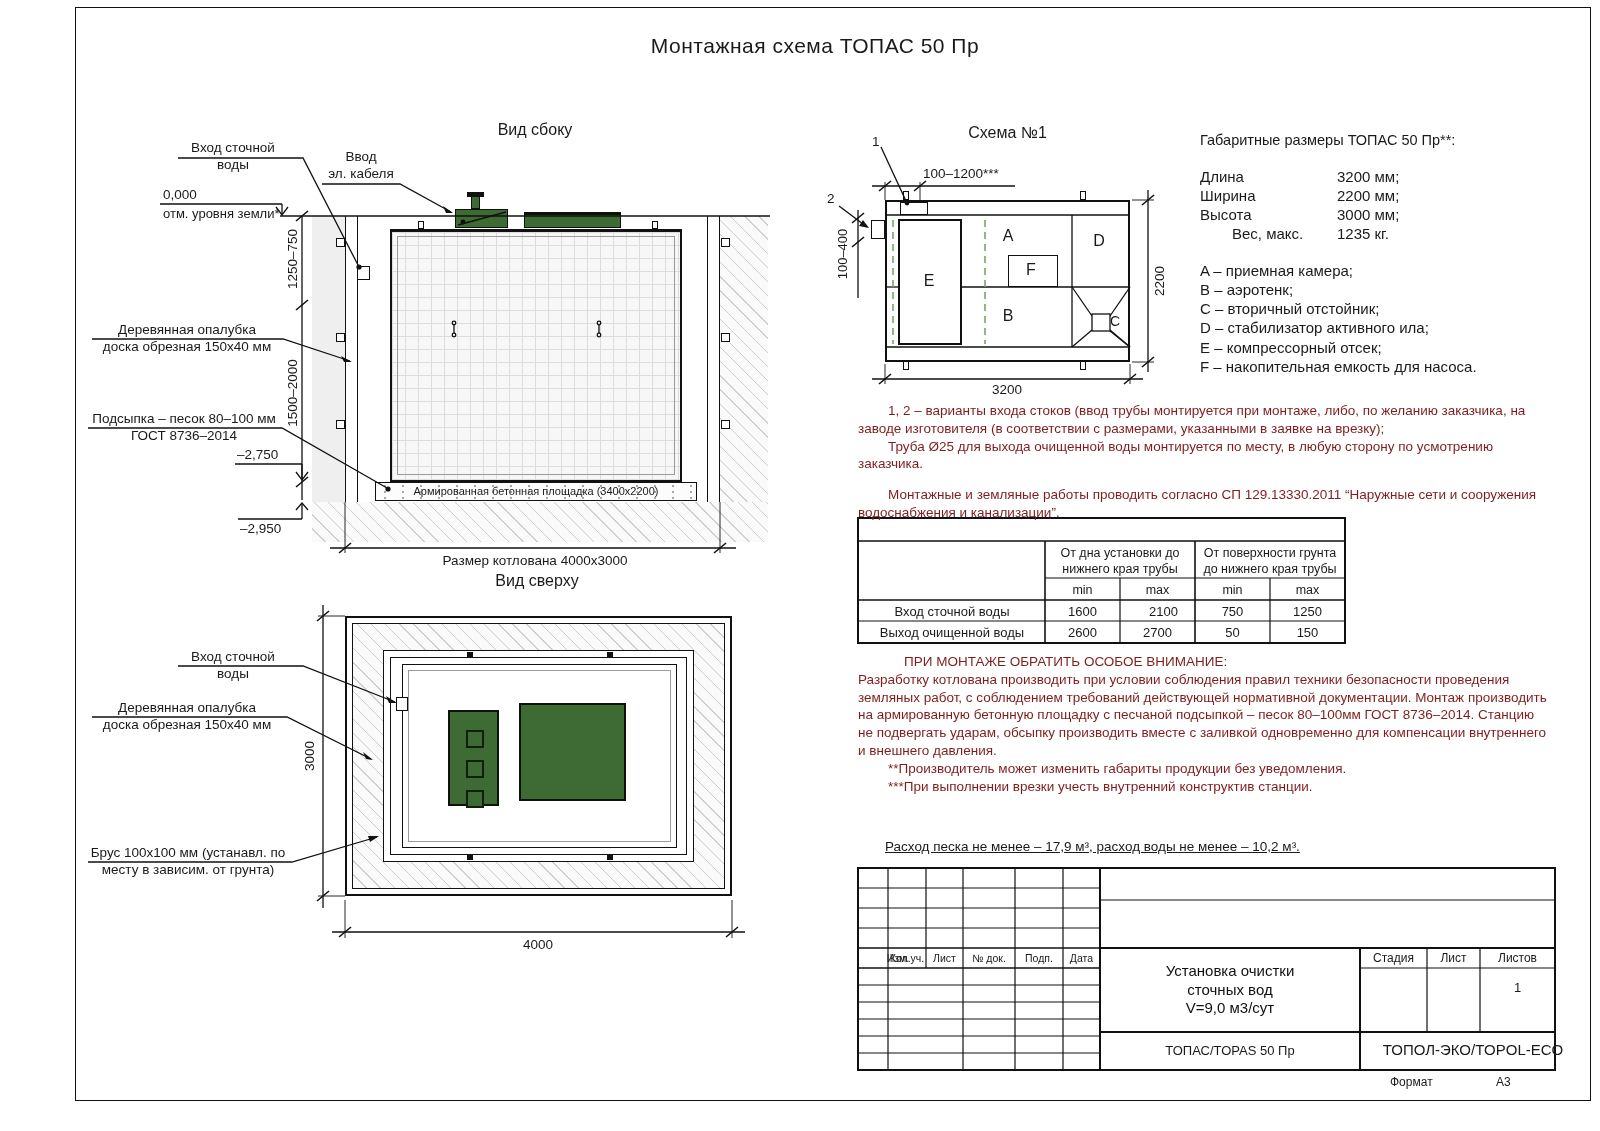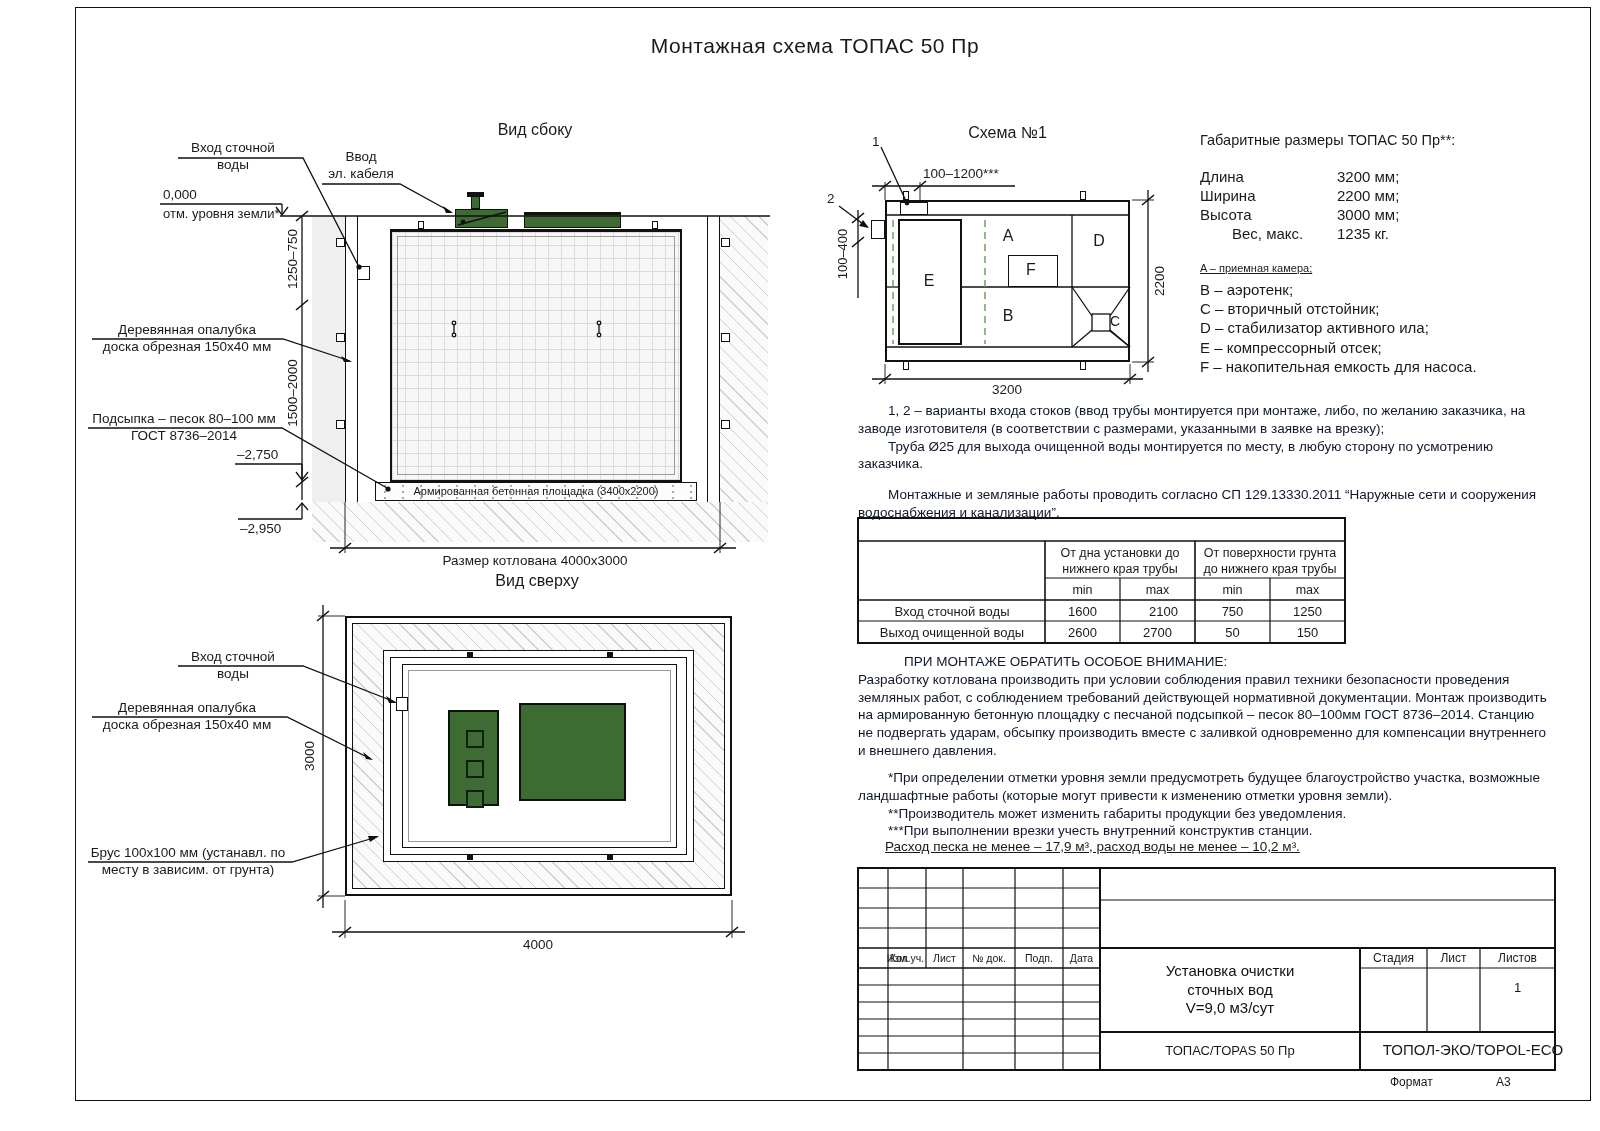--- a/index.html
+++ b/index.html
@@ -5,21 +5,21 @@
   html,body{margin:0;padding:0;background:#fff;}
   .sheet{position:relative;width:1600px;height:1131px;background:#fff;overflow:hidden;
          font-family:"Liberation Sans",sans-serif;color:#111;}
   .abs{position:absolute;box-sizing:border-box;}
   .t{position:absolute;white-space:nowrap;line-height:1.25;color:#1a1a1a;}
   .ctr{text-align:center;}
   .pre{white-space:pre-line;}
   .cc{transform:translate(-50%,-50%);}
   .rot{transform:translate(-50%,-50%) rotate(-90deg);}
   .lbl{position:absolute;text-align:center;font-size:13.5px;line-height:17px;color:#1a1a1a;}
-  .flow{position:absolute;font-size:13.5px;line-height:1.32;color:#0f172a;}
+  .flow{position:absolute;font-size:13.5px;line-height:1.32;color:#7f1d1d;}
   .flow p{margin:0;}
   .frame{border:1.8px solid #111;}
   .wall{background:#fff;border-left:1.6px solid #111;border-right:1.6px solid #111;}
   .clamp{width:9px;height:9px;background:#fff;border:1.5px solid #111;}
   .checker{background:
      repeating-linear-gradient(0deg,#dcdcdc 0,#dcdcdc 1px,transparent 1px,transparent 13px),
      repeating-linear-gradient(90deg,#dcdcdc 0,#dcdcdc 1px,transparent 1px,transparent 13px),
      #f7f7f7;}
   .hatch{background:repeating-linear-gradient(45deg,transparent 0,transparent 9px,#cfcfcf 9px,#cfcfcf 10px),#fafafa;}
   .dots{background-image:radial-gradient(circle,#a8a8a8 1px,transparent 1.4px);background-size:18px 6px;background-color:#fcfcfc;}
@@ -279,21 +279,21 @@
 
   <div class="t" style="left:1200px;top:131px;font-size:14.5px;">Габаритные размеры ТОПАС 50 Пр**:</div>
   <div class="t" style="left:1200px;top:168px;font-size:15px;">Длина</div>
   <div class="t" style="left:1337px;top:168px;font-size:15px;">3200 мм;</div>
   <div class="t" style="left:1200px;top:187px;font-size:15px;">Ширина</div>
   <div class="t" style="left:1337px;top:187px;font-size:15px;">2200 мм;</div>
   <div class="t" style="left:1200px;top:206px;font-size:15px;">Высота</div>
   <div class="t" style="left:1337px;top:206px;font-size:15px;">3000 мм;</div>
   <div class="t" style="left:1200px;top:225px;font-size:15px;margin-left:32px;">Вес, макс.</div>
   <div class="t" style="left:1337px;top:225px;font-size:15px;">1235 кг.</div>
-  <div class="t" style="left:1200px;top:262px;font-size:11px;text-decoration:underline;">A – приемная камера;</div>
+  <div class="t" style="left:1200px;top:262px;font-size:15px;">A – приемная камера;</div>
   <div class="t" style="left:1200px;top:281px;font-size:15px;">B – аэротенк;</div>
   <div class="t" style="left:1200px;top:300px;font-size:15px;">C – вторичный отстойник;</div>
   <div class="t" style="left:1200px;top:319px;font-size:15px;">D – стабилизатор активного ила;</div>
   <div class="t" style="left:1200px;top:339px;font-size:15px;">E – компрессорный отсек;</div>
   <div class="t" style="left:1200px;top:358px;font-size:15px;">F – накопительная емкость для насоса.</div>
 
   <div class="flow" style="left:858px;top:402px;width:694px;">
     <p style="text-indent:30px;">1, 2 – варианты входа стоков (ввод трубы монтируется при монтаже, либо, по желанию заказчика, на заводе изготовителя (в соответствии с размерами, указанными в заявке на врезку);</p>
     <p style="text-indent:30px;">Труба Ø25 для выхода очищенной воды монтируется по месту, в любую сторону по усмотрению заказчика.</p>
     <p style="text-indent:30px;margin-top:13px;">Монтажные и земляные работы проводить согласно СП 129.13330.2011 “Наружные сети и сооружения водоснабжения и канализации”.</p>
@@ -314,21 +314,20 @@
   <div class="t ctr" style="left:1270px;top:604px;width:75px;font-size:13px;">1250</div>
   <div class="t ctr" style="left:862px;top:625px;width:180px;font-size:13px;">Выход очищенной воды</div>
   <div class="t ctr" style="left:1045px;top:625px;width:75px;font-size:13px;">2600</div>
   <div class="t ctr" style="left:1120px;top:625px;width:75px;font-size:13px;">2700</div>
   <div class="t ctr" style="left:1195px;top:625px;width:75px;font-size:13px;">50</div>
   <div class="t ctr" style="left:1270px;top:625px;width:75px;font-size:13px;">150</div>
 
   <div class="flow" style="left:858px;top:653px;width:694px;">
     <p style="margin-left:46px;">ПРИ МОНТАЖЕ ОБРАТИТЬ ОСОБОЕ ВНИМАНИЕ:</p>
     <p>Разработку котлована производить при условии соблюдения правил техники безопасности проведения земляных работ, с соблюдением требований действующей нормативной документации.  Монтаж производить на армированную бетонную площадку с песчаной подсыпкой – песок 80–100мм ГОСТ 8736–2014. Станцию не подвергать ударам, обсыпку производить вместе с заливкой одновременно для компенсации внутреннего и внешнего давления.</p>
-    <p style="text-indent:30px;margin-top:9px;">*При определении отметки уровня земли предусмотреть будущее благоустройство участка, возможные ландшафтные работы (которые могут привести к изменению отметки уровня земли).</p>
     <p style="text-indent:30px;">**Производитель может изменить габариты продукции без уведомления.</p>
     <p style="text-indent:30px;">***При выполнении врезки учесть внутренний конструктив станции.</p>
   </div>
   <div class="t" style="left:885px;top:839px;font-size:13.5px;text-decoration:underline;">Расход песка не менее – 17,9 м³, расход воды не менее – 10,2 м³.</div>
 
   <div class="t ctr" style="left:858px;top:952px;width:30px;font-size:10.5px;padding-left:25px;">Изм.</div>
   <div class="t ctr" style="left:888px;top:952px;width:38px;font-size:10.5px;">Кол.уч.</div>
   <div class="t ctr" style="left:926px;top:952px;width:37px;font-size:10.5px;">Лист</div>
   <div class="t ctr" style="left:963px;top:952px;width:52px;font-size:10.5px;">№ док.</div>
   <div class="t ctr" style="left:1015px;top:952px;width:48px;font-size:10.5px;">Подп.</div>

